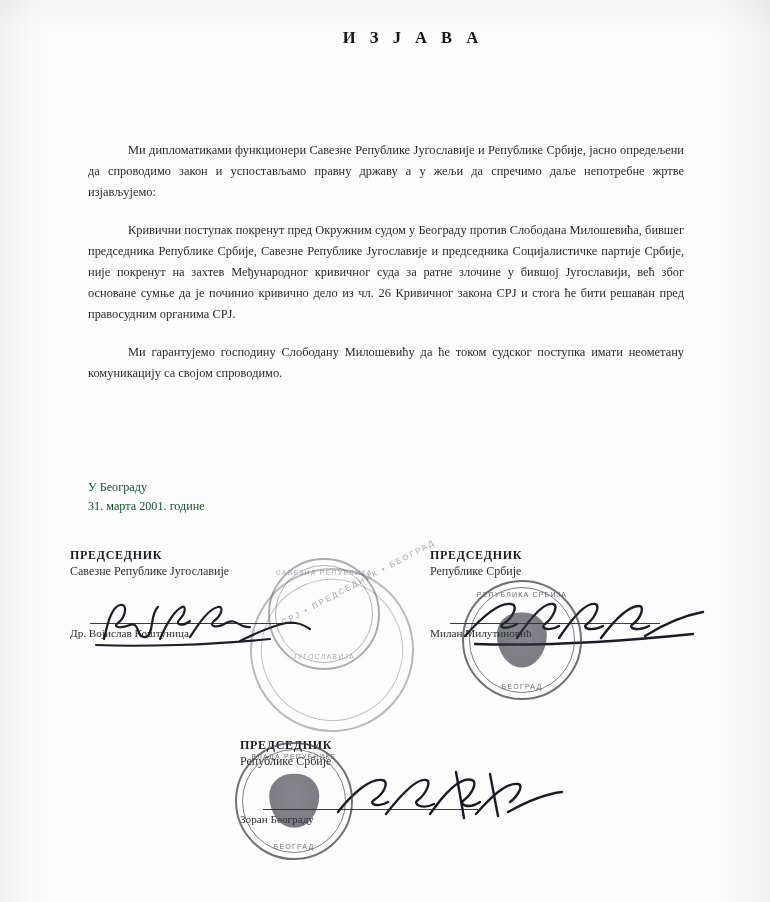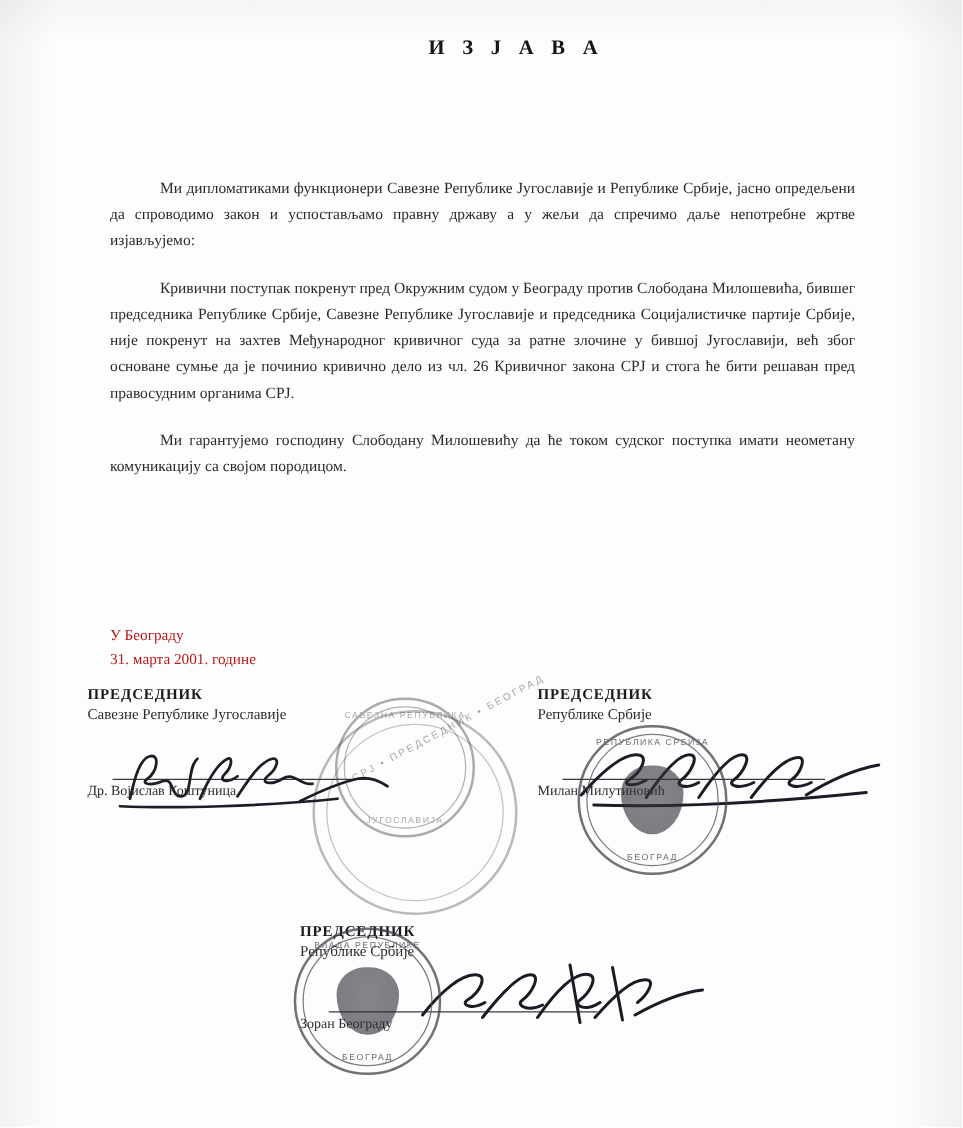--- a/index.html
+++ b/index.html
@@ -59,23 +59,22 @@
     text-indent: 40px;
   }
   #para-area { top: 140px; }
 
   .place-block {
     position: absolute;
     left: 88px;
     top: 478px;
     font-size: 12.2px;
     line-height: 19px;
-    color: #b91c1c;
+    color: #14532d;
     filter: blur(0.4px);
-    margin-top: 21px;
   }
   .sig-zone {
     position: absolute;
     left: 0;
     top: 540px;
     width: 770px;
     height: 330px;
   }
   .sig-col {
     position: absolute;
@@ -183,21 +182,21 @@
 </head>
 <body>
 
 <div class="page">
 
   <div class="doc-title">И З Ј А В А</div>
 
   <div class="body-block" id="para-area">
     <p>Ми дипломатиками функционери Савезне Републике Југославије и Републике Србије, јасно опредељени да спроводимо закон и успостављамо правну државу а у жељи да спречимо даље непотребне жртве изјављујемо:</p>
     <p>Кривични поступак покренут пред Окружним судом у Београду против Слободана Милошевића, бившег председника Републике Србије, Савезне Републике Југославије и председника Социјалистичке партије Србије, није покренут на захтев Међународног кривичног суда за ратне злочине у бившој Југославији, већ због основане сумње да је починио кривично дело из чл. 26 Кривичног закона СРЈ и стога ће бити решаван пред правосудним органима СРЈ.</p>
-    <p>Ми гарантујемо господину Слободану Милошевићу да ће током судског поступка имати неометану комуникацију са својом породицом.</p>
+    <p>Ми гарантујемо господину Слободану Милошевићу да ће током судског поступка имати неометану комуникацију са својом спроводимо.</p>
   </div>
 
   <div class="place-block">
     <div>У Београду</div>
     <div>31. марта 2001. године</div>
   </div>
 
   <div class="sig-zone">
 
     <div class="ghost-stamp" style="left:250px; top:28px; width:160px; height:160px;">

